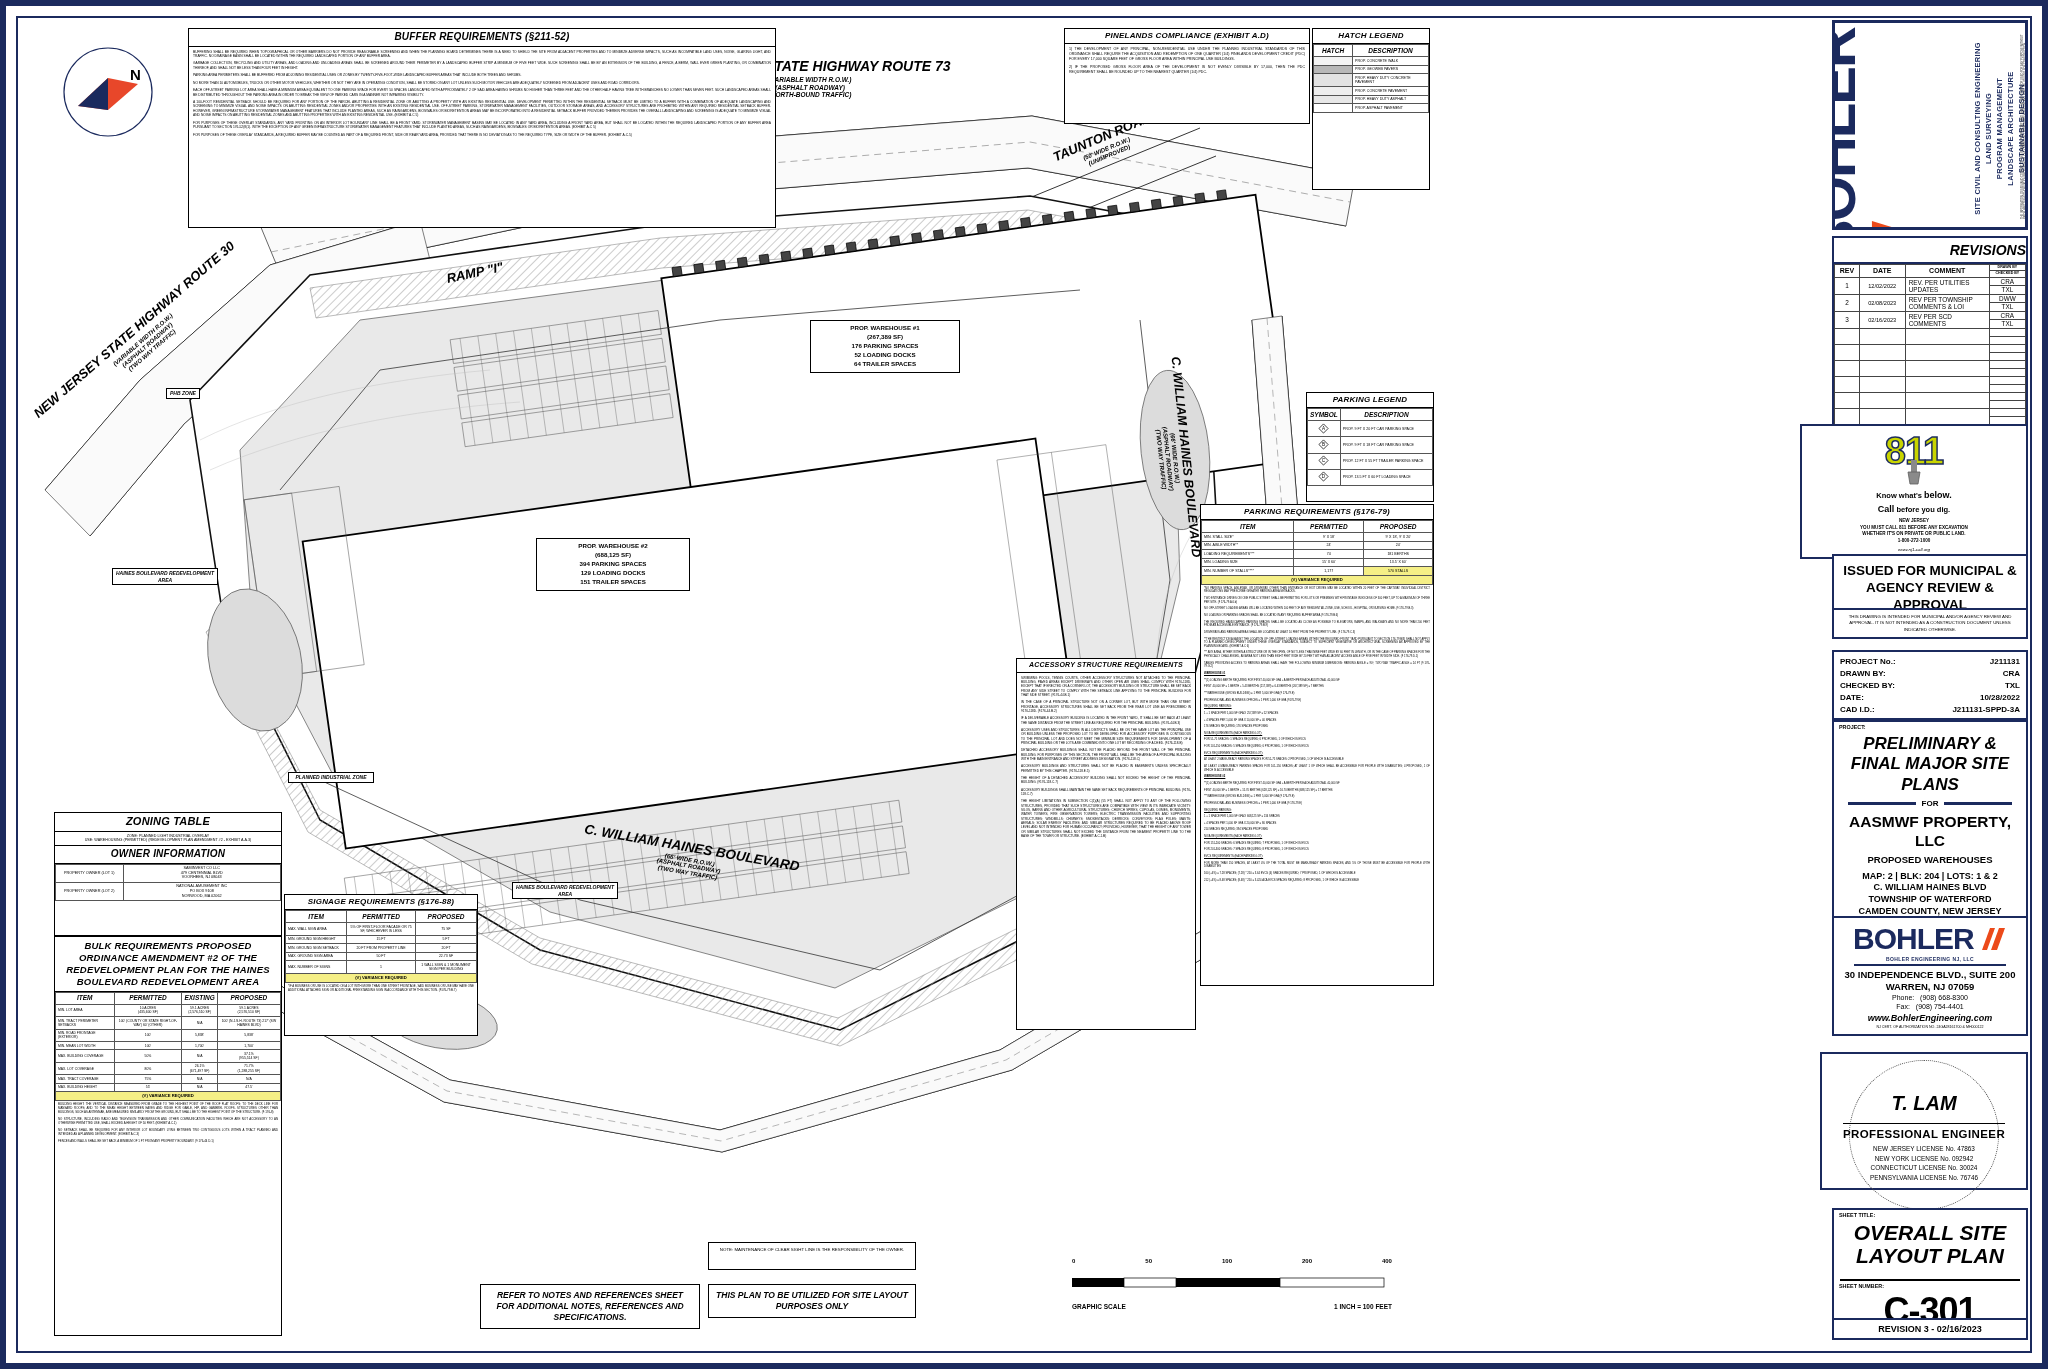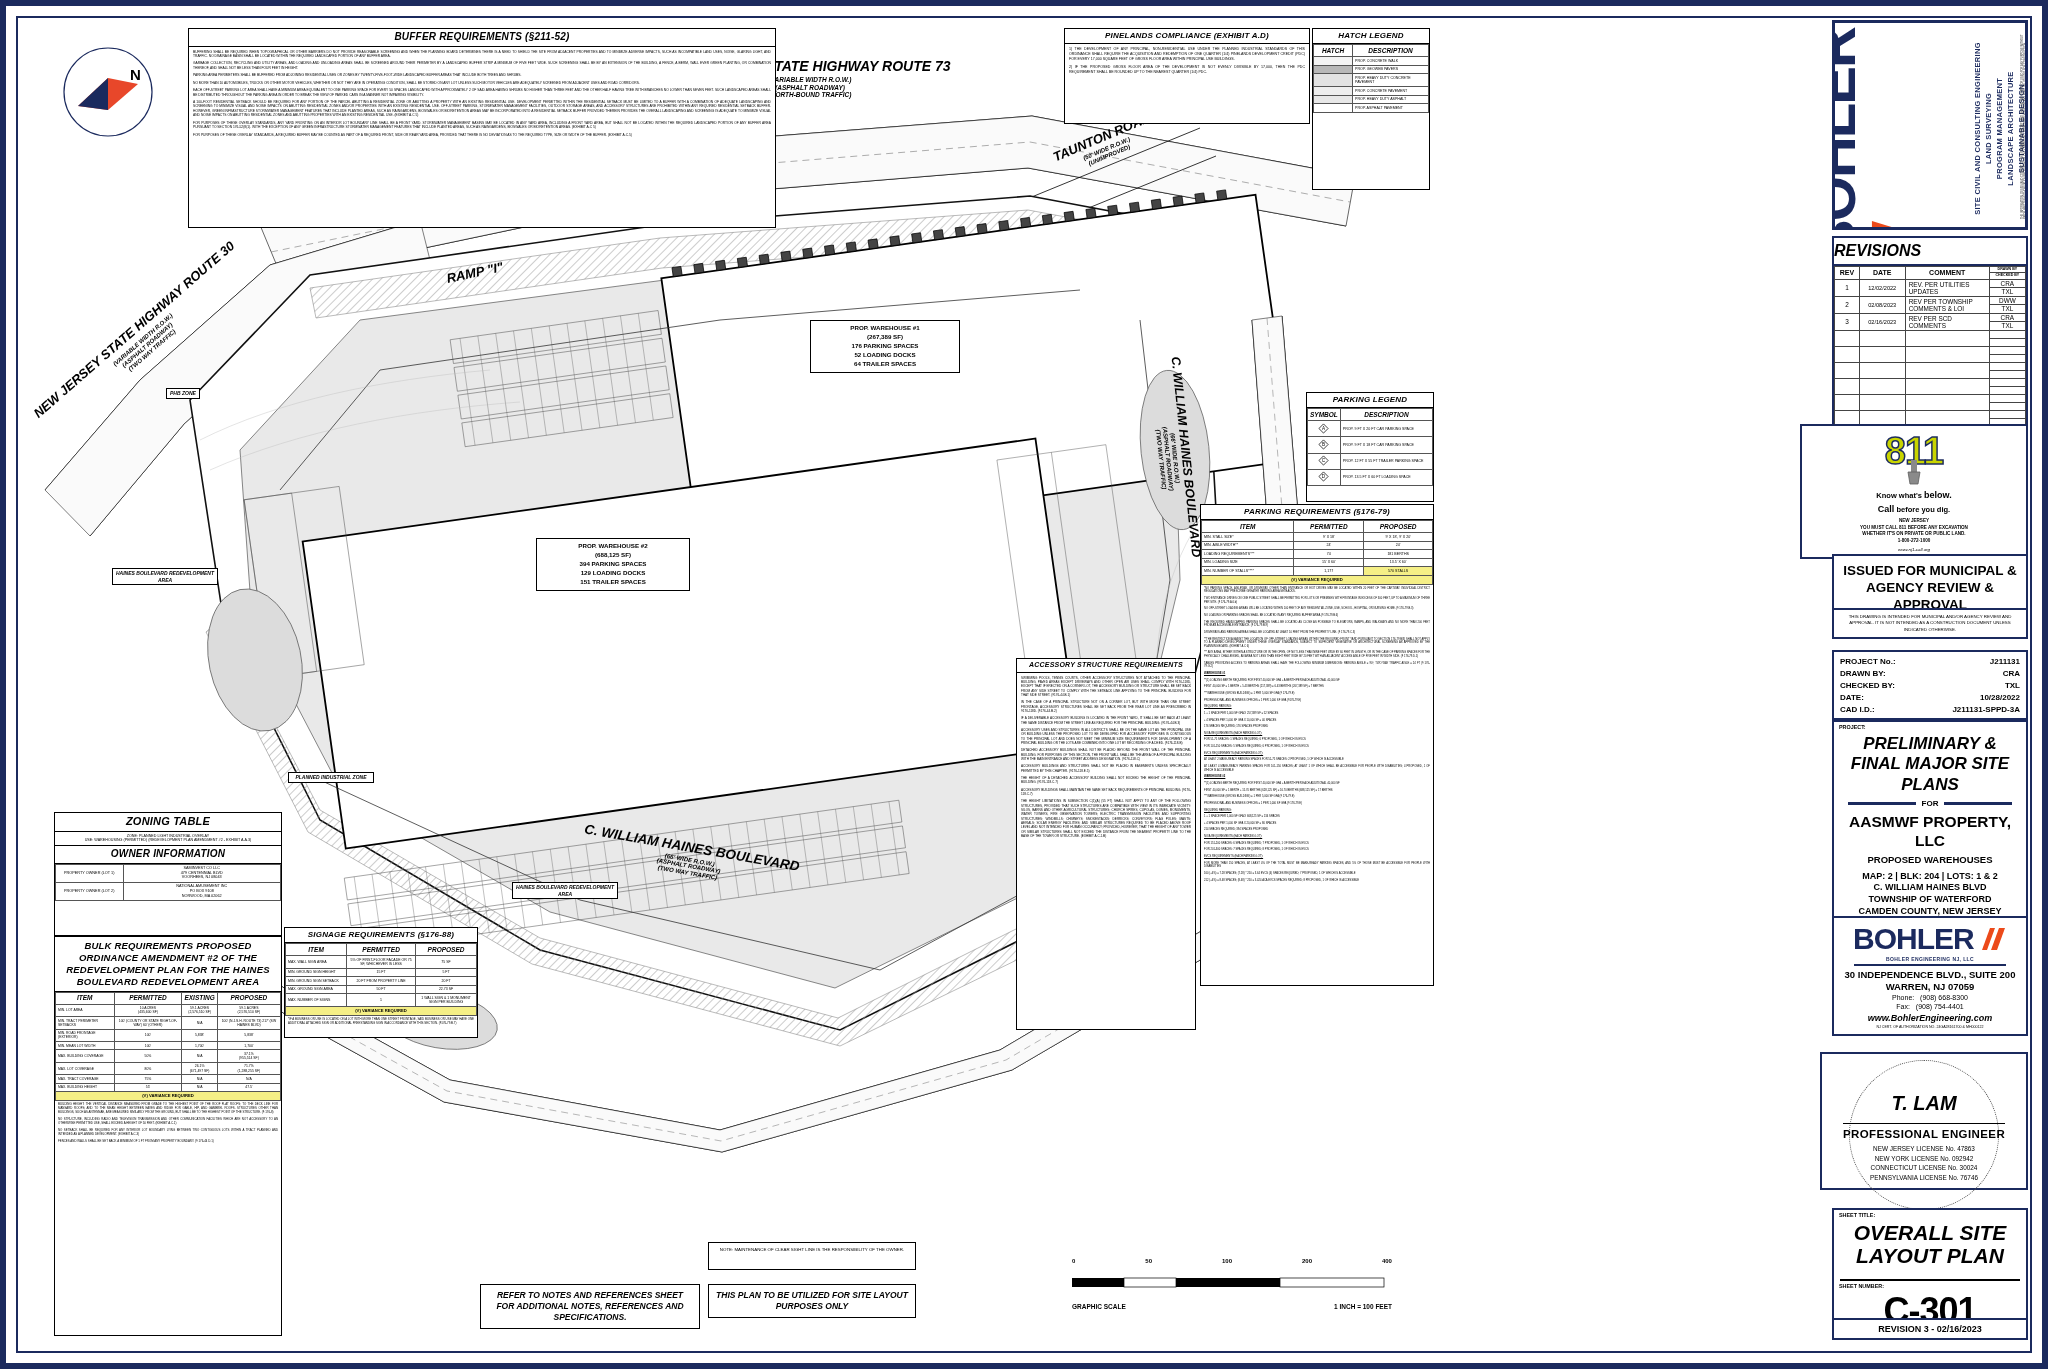--- a/index.html
+++ b/index.html
@@ -64,21 +64,21 @@
 
   
   .titleblock {
     position:absolute; right:14px; top:14px; width:614px; height:1326px;
   }
   .tb-sec {
     border:2.5px solid #1b2a5e; background:#fff; margin-bottom:3px;
     position:relative;
   }
   .tb-head {
-    text-align:left; font-weight:bold; font-style:italic; font-size:16px;
+    text-align:right; font-weight:bold; font-style:italic; font-size:14px;
     padding:4px 0; border-bottom:2px solid #1b2a5e;
   }
 
   
   .bohler-panel {
     position:absolute; right:0; top:0; width:196px; height:210px;
     border:3px solid #1b2a5e; background:#fff; overflow:hidden;
   }
   .bohler-vert {
     position:absolute; left:-78px; top:78px;
@@ -788,21 +788,21 @@
   </tbody>
       </table>
   <div style="font-size:2.9px;line-height:1.35;padding:2px 3px;text-align:justify;">
     <p>BUILDING HEIGHT: THE VERTICAL DISTANCE MEASURED FROM GRADE TO THE HIGHEST POINT OF THE ROOF FLAT ROOFS; TO THE DECK LINE FOR MANSARD ROOFS; AND TO THE MEAN HEIGHT BETWEEN EAVES AND RIDGE FOR GABLE, HIP, AND GAMBREL ROOFS. STRUCTURES OTHER THAN BUILDINGS, SUCH AS ANTENNAE, ARE MEASURED SIMILARLY FROM THE GROUND, BUT SHALL BE TO THE HIGHEST POINT OF THE STRUCTURE. (§ 176-8)</p>
     <p>NO STRUCTURE, INCLUDING RADIO AND TELEVISION TRANSMISSION AND OTHER COMMUNICATION FACILITIES WHICH ARE NOT ACCESSORY TO AN OTHERWISE PERMITTED USE, SHALL EXCEED A HEIGHT OF 50 FEET. (EXHIBIT A.C.1)</p>
     <p>NO SETBACK SHALL BE REQUIRED FOR ANY INTERIOR LOT BOUNDARY LYING BETWEEN TWO CONTIGUOUS LOTS WITHIN A TRACT PLANNED AND INTENDED AS A PLANNED DEVELOPMENT. (EXHIBIT A.C.3)</p>
     <p>FENCES AND WALLS SHALL BE SET BACK A MINIMUM OF 1 FT FROM ANY PROPERTY BOUNDARY. (§ 176-44 D.1)</p>
   </div>
 </div>
 
-<div class="box" style="left:278px;top:888px;width:194px;height:111px;margin-top:33px;">
+<div class="box" style="left:278px;top:888px;width:194px;height:142px;">
   <div class="title sm">SIGNAGE REQUIREMENTS (§176-88)</div>
   <table class="t">
     <tbody>
           <tr>
       <th style="width:32%">ITEM</th>
       <th>PERMITTED</th>
       <th>PROPOSED</th>
     </tr>
     <tr>
       <td class="left" style="font-size:3.5px">MAX. WALL SIGN AREA</td>

